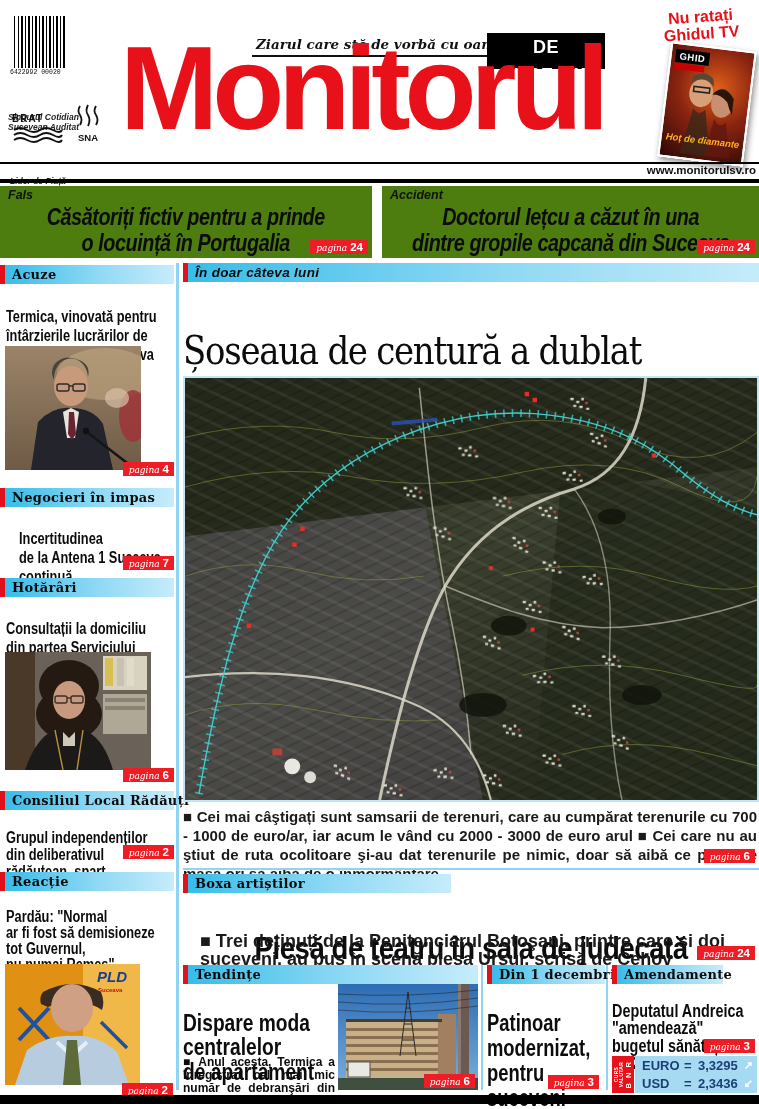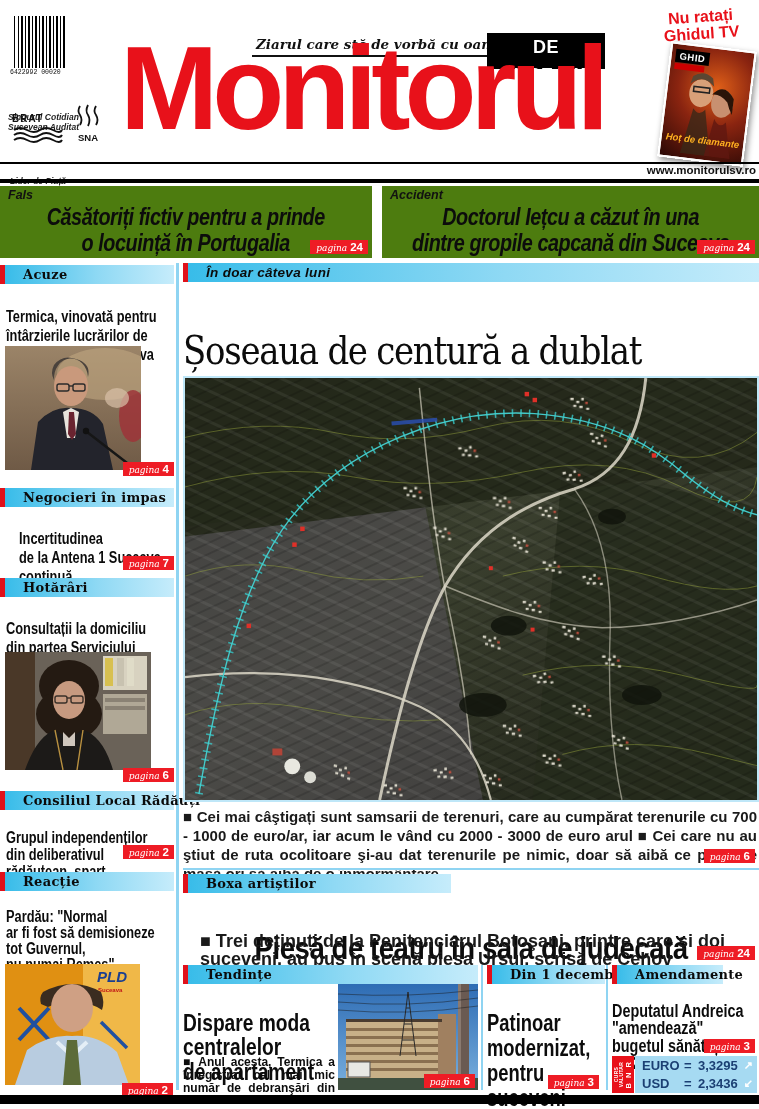--- a/index.html
+++ b/index.html
@@ -6,21 +6,21 @@
   #page{position:relative;width:759px;height:1109px;background:#fff;overflow:hidden;
         font-family:"Liberation Sans",sans-serif;}
   .abs{position:absolute;}
   .hl{font-weight:700;color:#0c0c0c;white-space:pre-line;}
   .cond{transform:scaleX(.8);transform-origin:0 0;width:125%;}
   .condc{transform:scaleX(.86);transform-origin:50% 0;width:116%;margin-left:-8%;text-align:center;}
   
   .strip{background:linear-gradient(90deg,#38bce9 0%,#8fd9f4 55%,#c6ecfb 100%);
          border-left:5px solid #e0111a;height:19px;}
   .strip .k{display:block;font:700 13px/19px "DejaVu Serif",serif;color:#0b0b0b;
-            padding-left:18px;letter-spacing:.3px;white-space:nowrap;}
+            padding-left:7px;letter-spacing:.3px;white-space:nowrap;}
   .strip .kit{font:italic 700 13.5px/19px "Liberation Sans",sans-serif;}
   
   .pg{position:absolute;background:#ee1c25;color:#fff;height:14px;display:flex;
       align-items:baseline;gap:3px;padding:0 5px 0 6px;}
   .pg .pgw{font:italic 400 9px/14px "DejaVu Serif",serif;}
   .pg .pgn{font:700 11.5px/14px "Liberation Sans",sans-serif;}
   
   .tbox{background:#4d7c0f;}
   .tbox .kick{position:absolute;left:8px;top:2px;font:italic 700 12.5px "Liberation Sans",sans-serif;color:#111;}
   .tbox .thl{position:absolute;left:0;right:0;top:18px;font-style:italic;font-weight:700;

